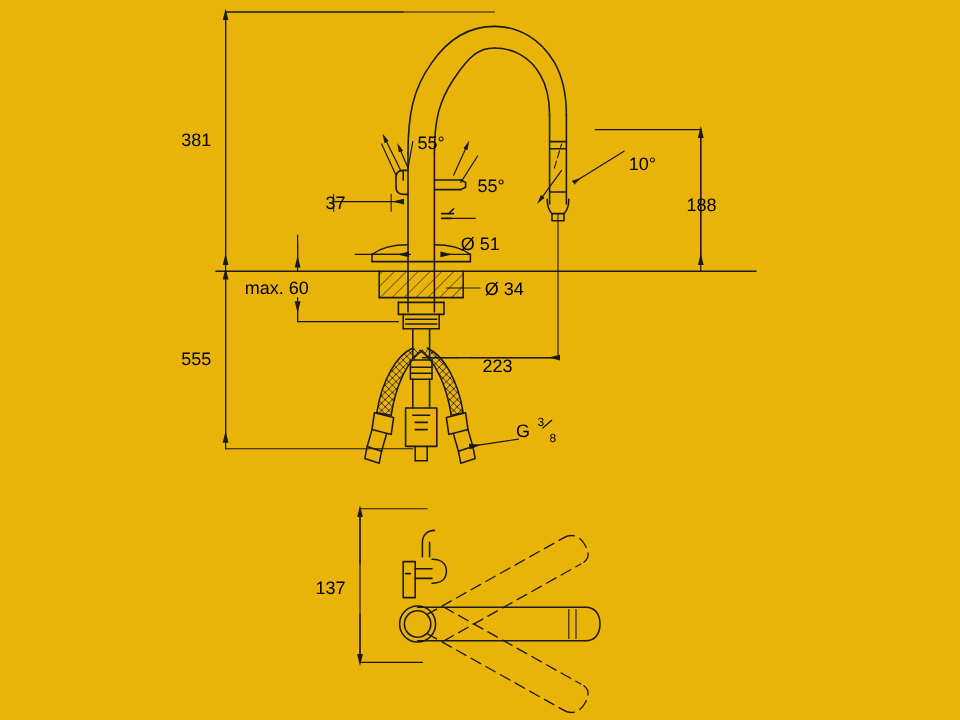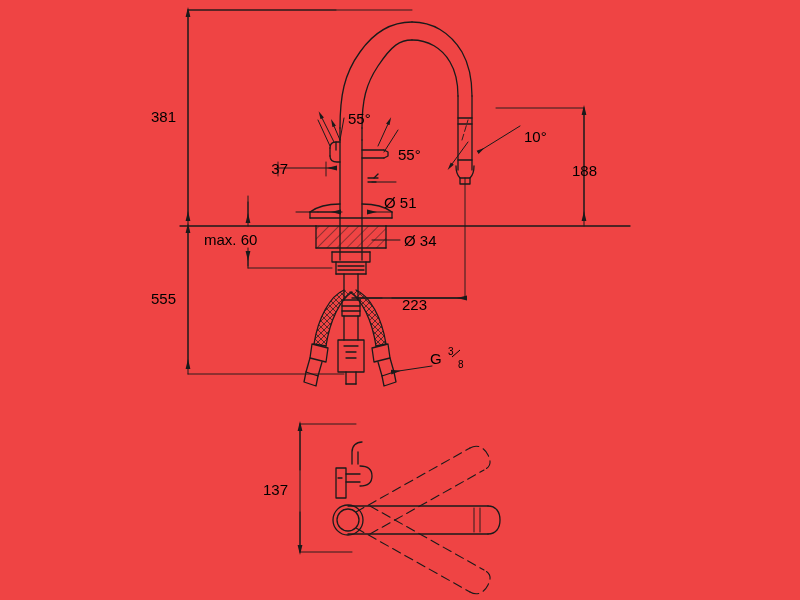--- a/index.html
+++ b/index.html
@@ -1,17 +1,17 @@
 <!DOCTYPE html>
 <html><head>
 <meta charset="utf-8">
 <style>
   html,body{margin:0;padding:0;background:#ffffff;}
   body{width:800px;height:600px;overflow:hidden;font-family:"Liberation Sans",sans-serif;}
-  #stage{position:relative;width:800px;height:600px;background:#ef4444;}
+  #stage{position:relative;width:800px;height:600px;background:#eab308;}
   svg{display:block;}
   .dim-label{font-family:"Liberation Sans",sans-serif;font-size:15px;fill:#000;}
   .frac-num{font-family:"Liberation Sans",sans-serif;font-size:10px;fill:#000;}
 </style>
 </head>
 <body>
 
 <div id="stage">
   <svg width="800" height="600" viewBox="0 0 800 600">
     <defs>

